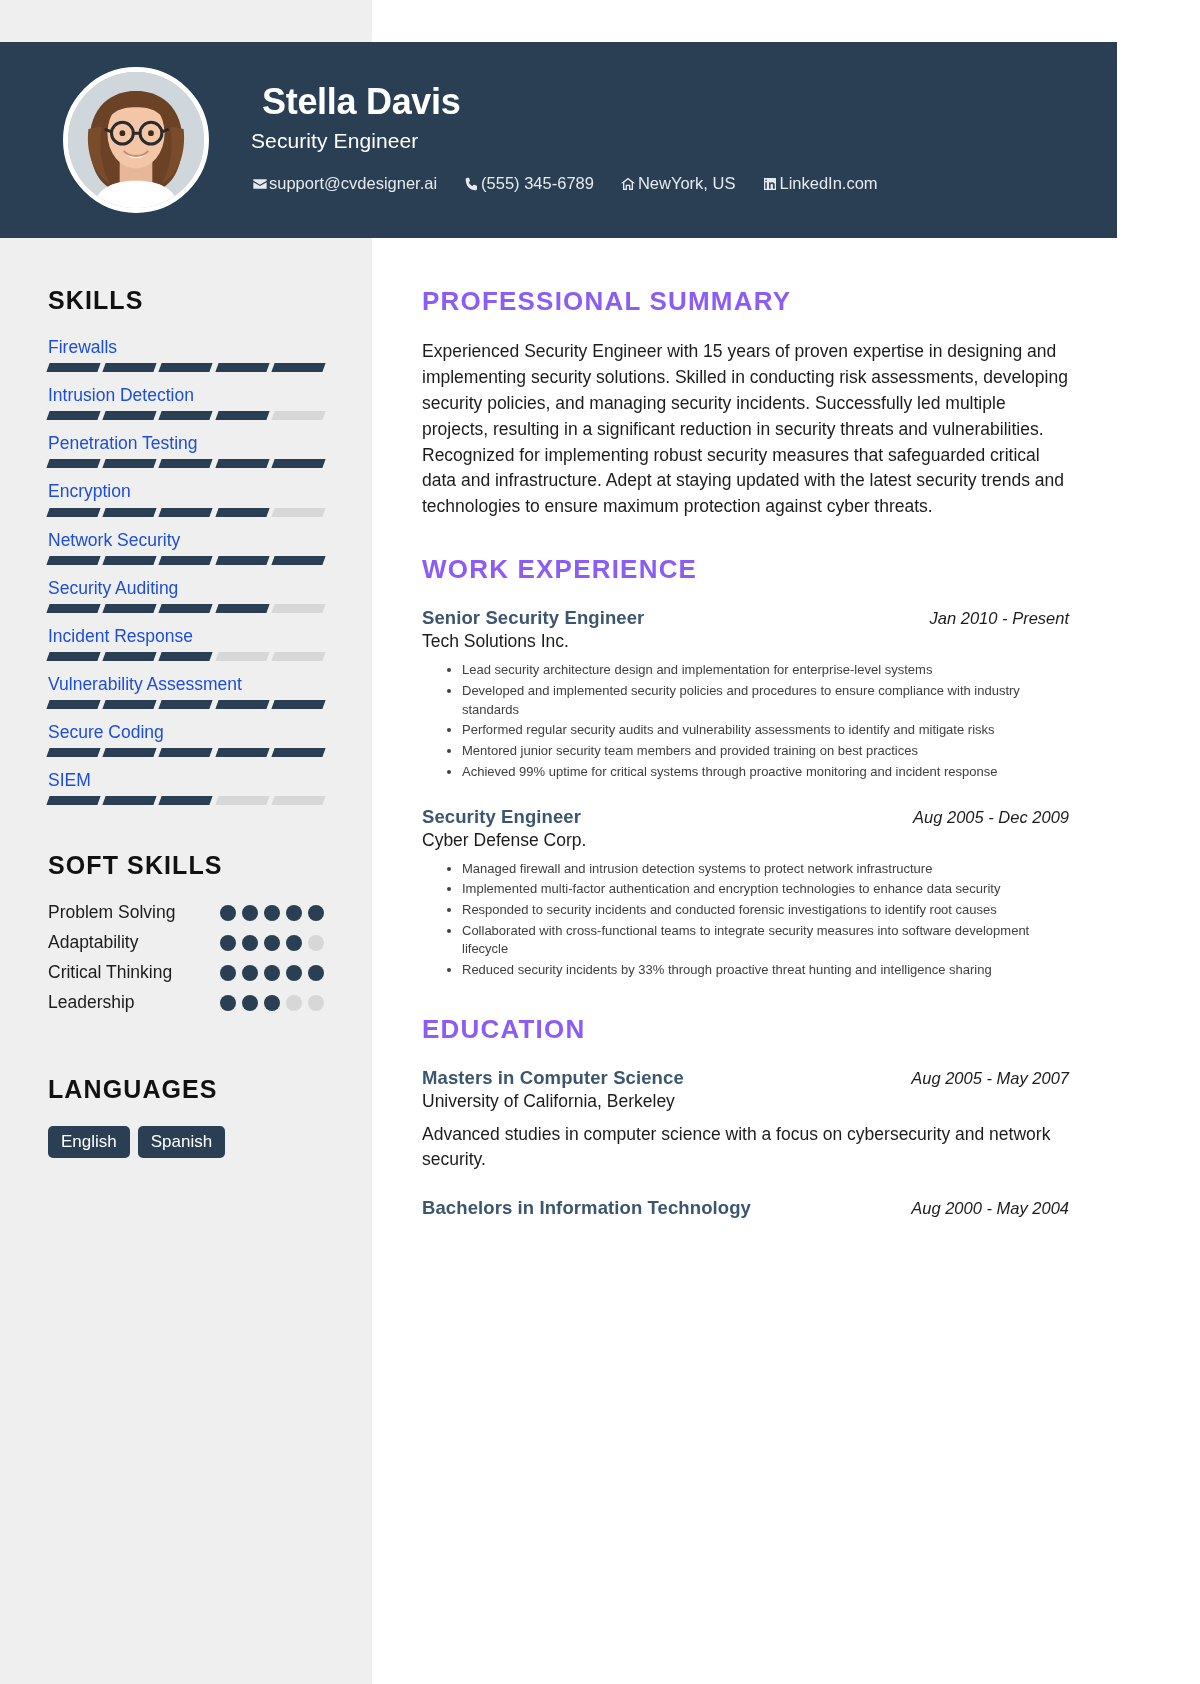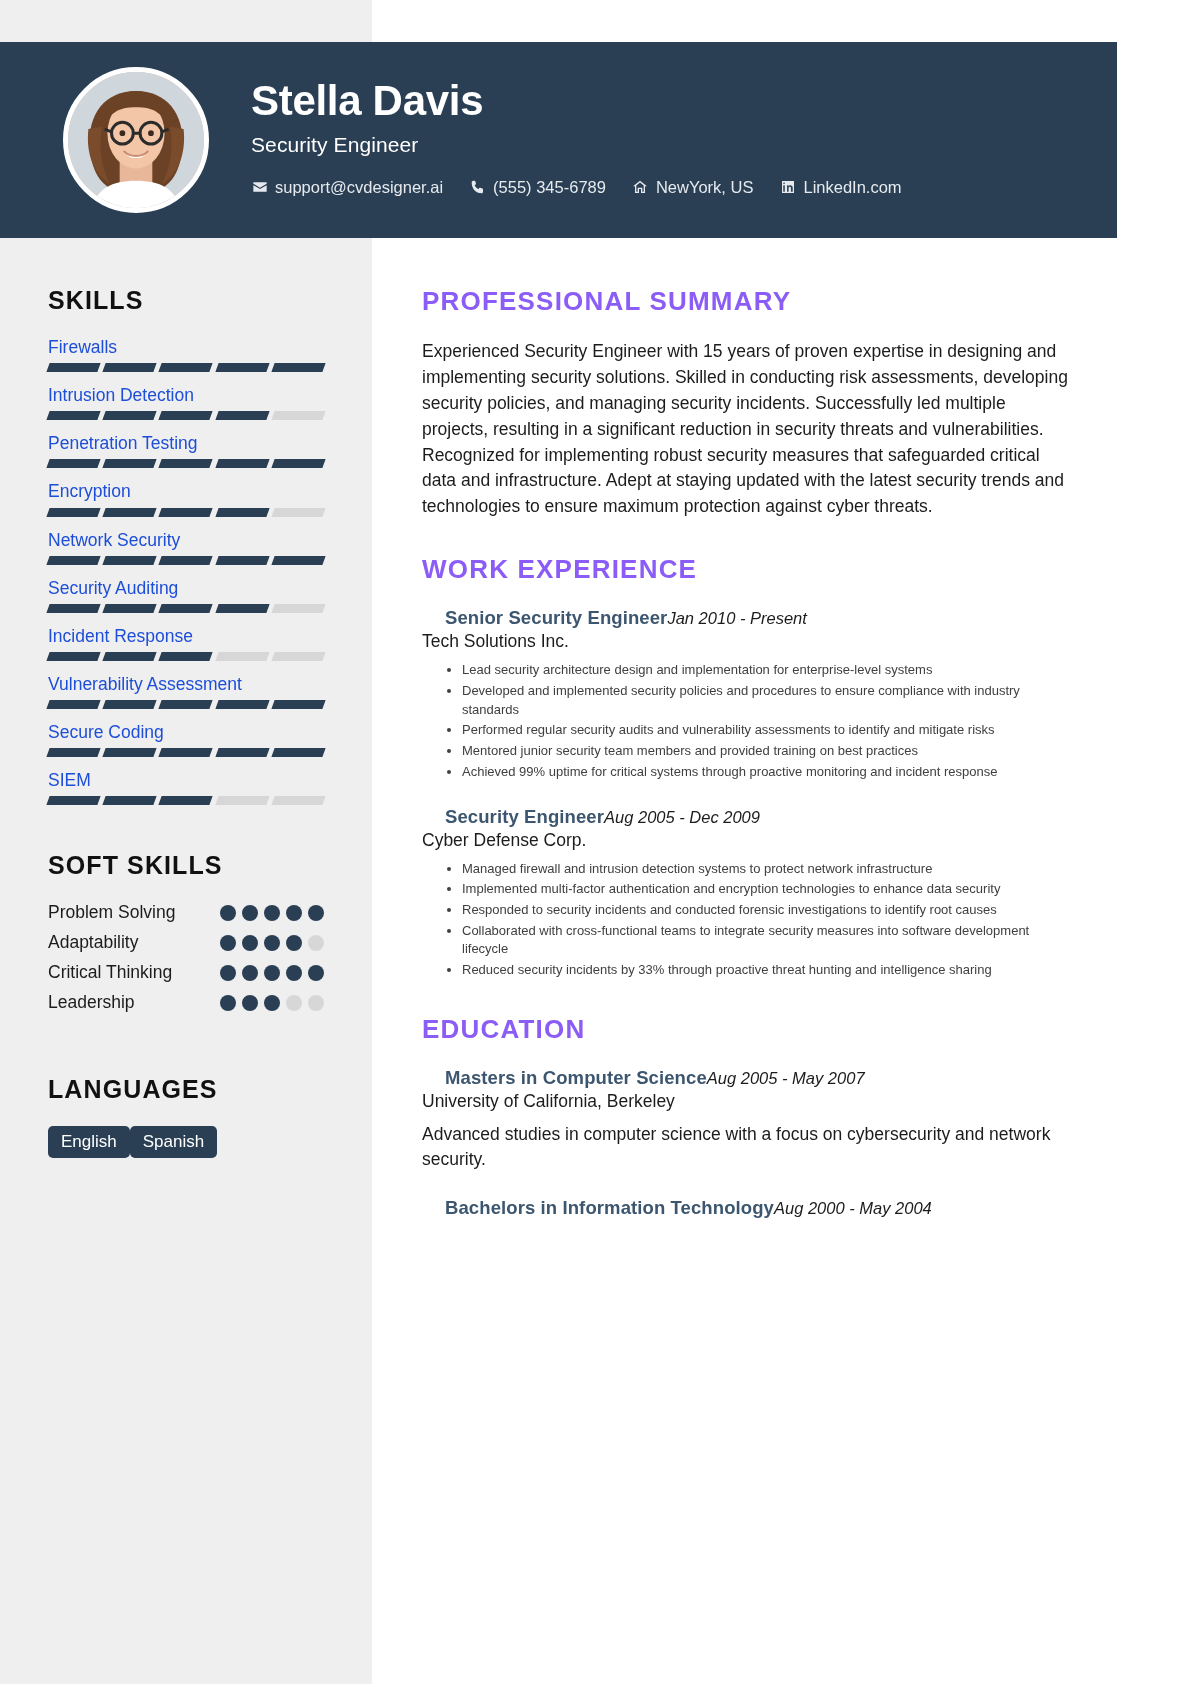--- a/index.html
+++ b/index.html
@@ -52,44 +52,45 @@
     overflow: hidden;
     flex: 0 0 auto;
     background: #d9c8bd;
     position: relative;
   }
   .avatar svg { display: block; width: 100%; height: 100%; }
 
   .header-text { margin-left: 42px; padding-bottom: 4px; }
   .full-name {
     color: #ffffff;
-    font-size: 42px;
+    font-size: 36px;
     font-weight: 700;
     letter-spacing: -0.3px;
     line-height: 1.05;
     white-space: nowrap;
+    margin-left: 11px;
   }
   .job-title {
     color: #ffffff;
     font-size: 21px;
     font-weight: 400;
     margin-top: 9px;
     letter-spacing: 0.1px;
   }
   .contacts {
     display: flex;
     align-items: center;
     gap: 26px;
     margin-top: 21px;
     flex-wrap: wrap;
   }
   .contact {
     display: flex;
     align-items: center;
-    gap: 7px;
+    gap: 1px;
     color: #e6eaee;
     font-size: 16.5px;
     white-space: nowrap;
   }
   .contact .ic { display: inline-flex; width: 17px; height: 17px; align-items: center; justify-content: center; }
   .contact .ic svg { width: 16px; height: 16px; fill: #e6eaee; }
 
   
   .columns { position: relative; display: flex; align-items: flex-start; z-index: 2; }
   .sidebar {
@@ -151,43 +152,43 @@
     justify-content: space-between;
     margin-bottom: 9px;
   }
   .soft-label { font-size: 17.5px; color: #1c1c1c; }
   .dots { display: flex; gap: 6px; }
   .dot { width: 16px; height: 16px; border-radius: 50%; background: #d7d7d7; }
   .dot.on { background: #2a3f54; }
 
   
   .lang-block { margin-top: 62px; }
-  .lang-tags { display: flex; flex-wrap: wrap; }
+  .lang-tags { display: flex; flex-wrap: wrap; gap: 8px; }
   .lang-tag {
     background: #2a3f54;
     color: #ffffff;
     font-size: 17px;
     padding: 7px 13px 8px 13px;
     border-radius: 5px;
     line-height: 1;
   }
 
   
   .section { margin-bottom: 34px; }
   .summary-text {
     font-size: 17.5px;
     line-height: 1.48;
     color: #1c1c1c;
   }
 
   .entry { margin-bottom: 24px; }
   .entry-head {
     display: flex;
+    justify-content: space-between;
     align-items: baseline;
-    margin-left: 23px;
   }
   .entry-title {
     font-size: 18.5px;
     font-weight: 700;
     color: #3c566f;
     letter-spacing: 0.1px;
   }
   .entry-date {
     font-size: 16.5px;
     font-style: italic;

